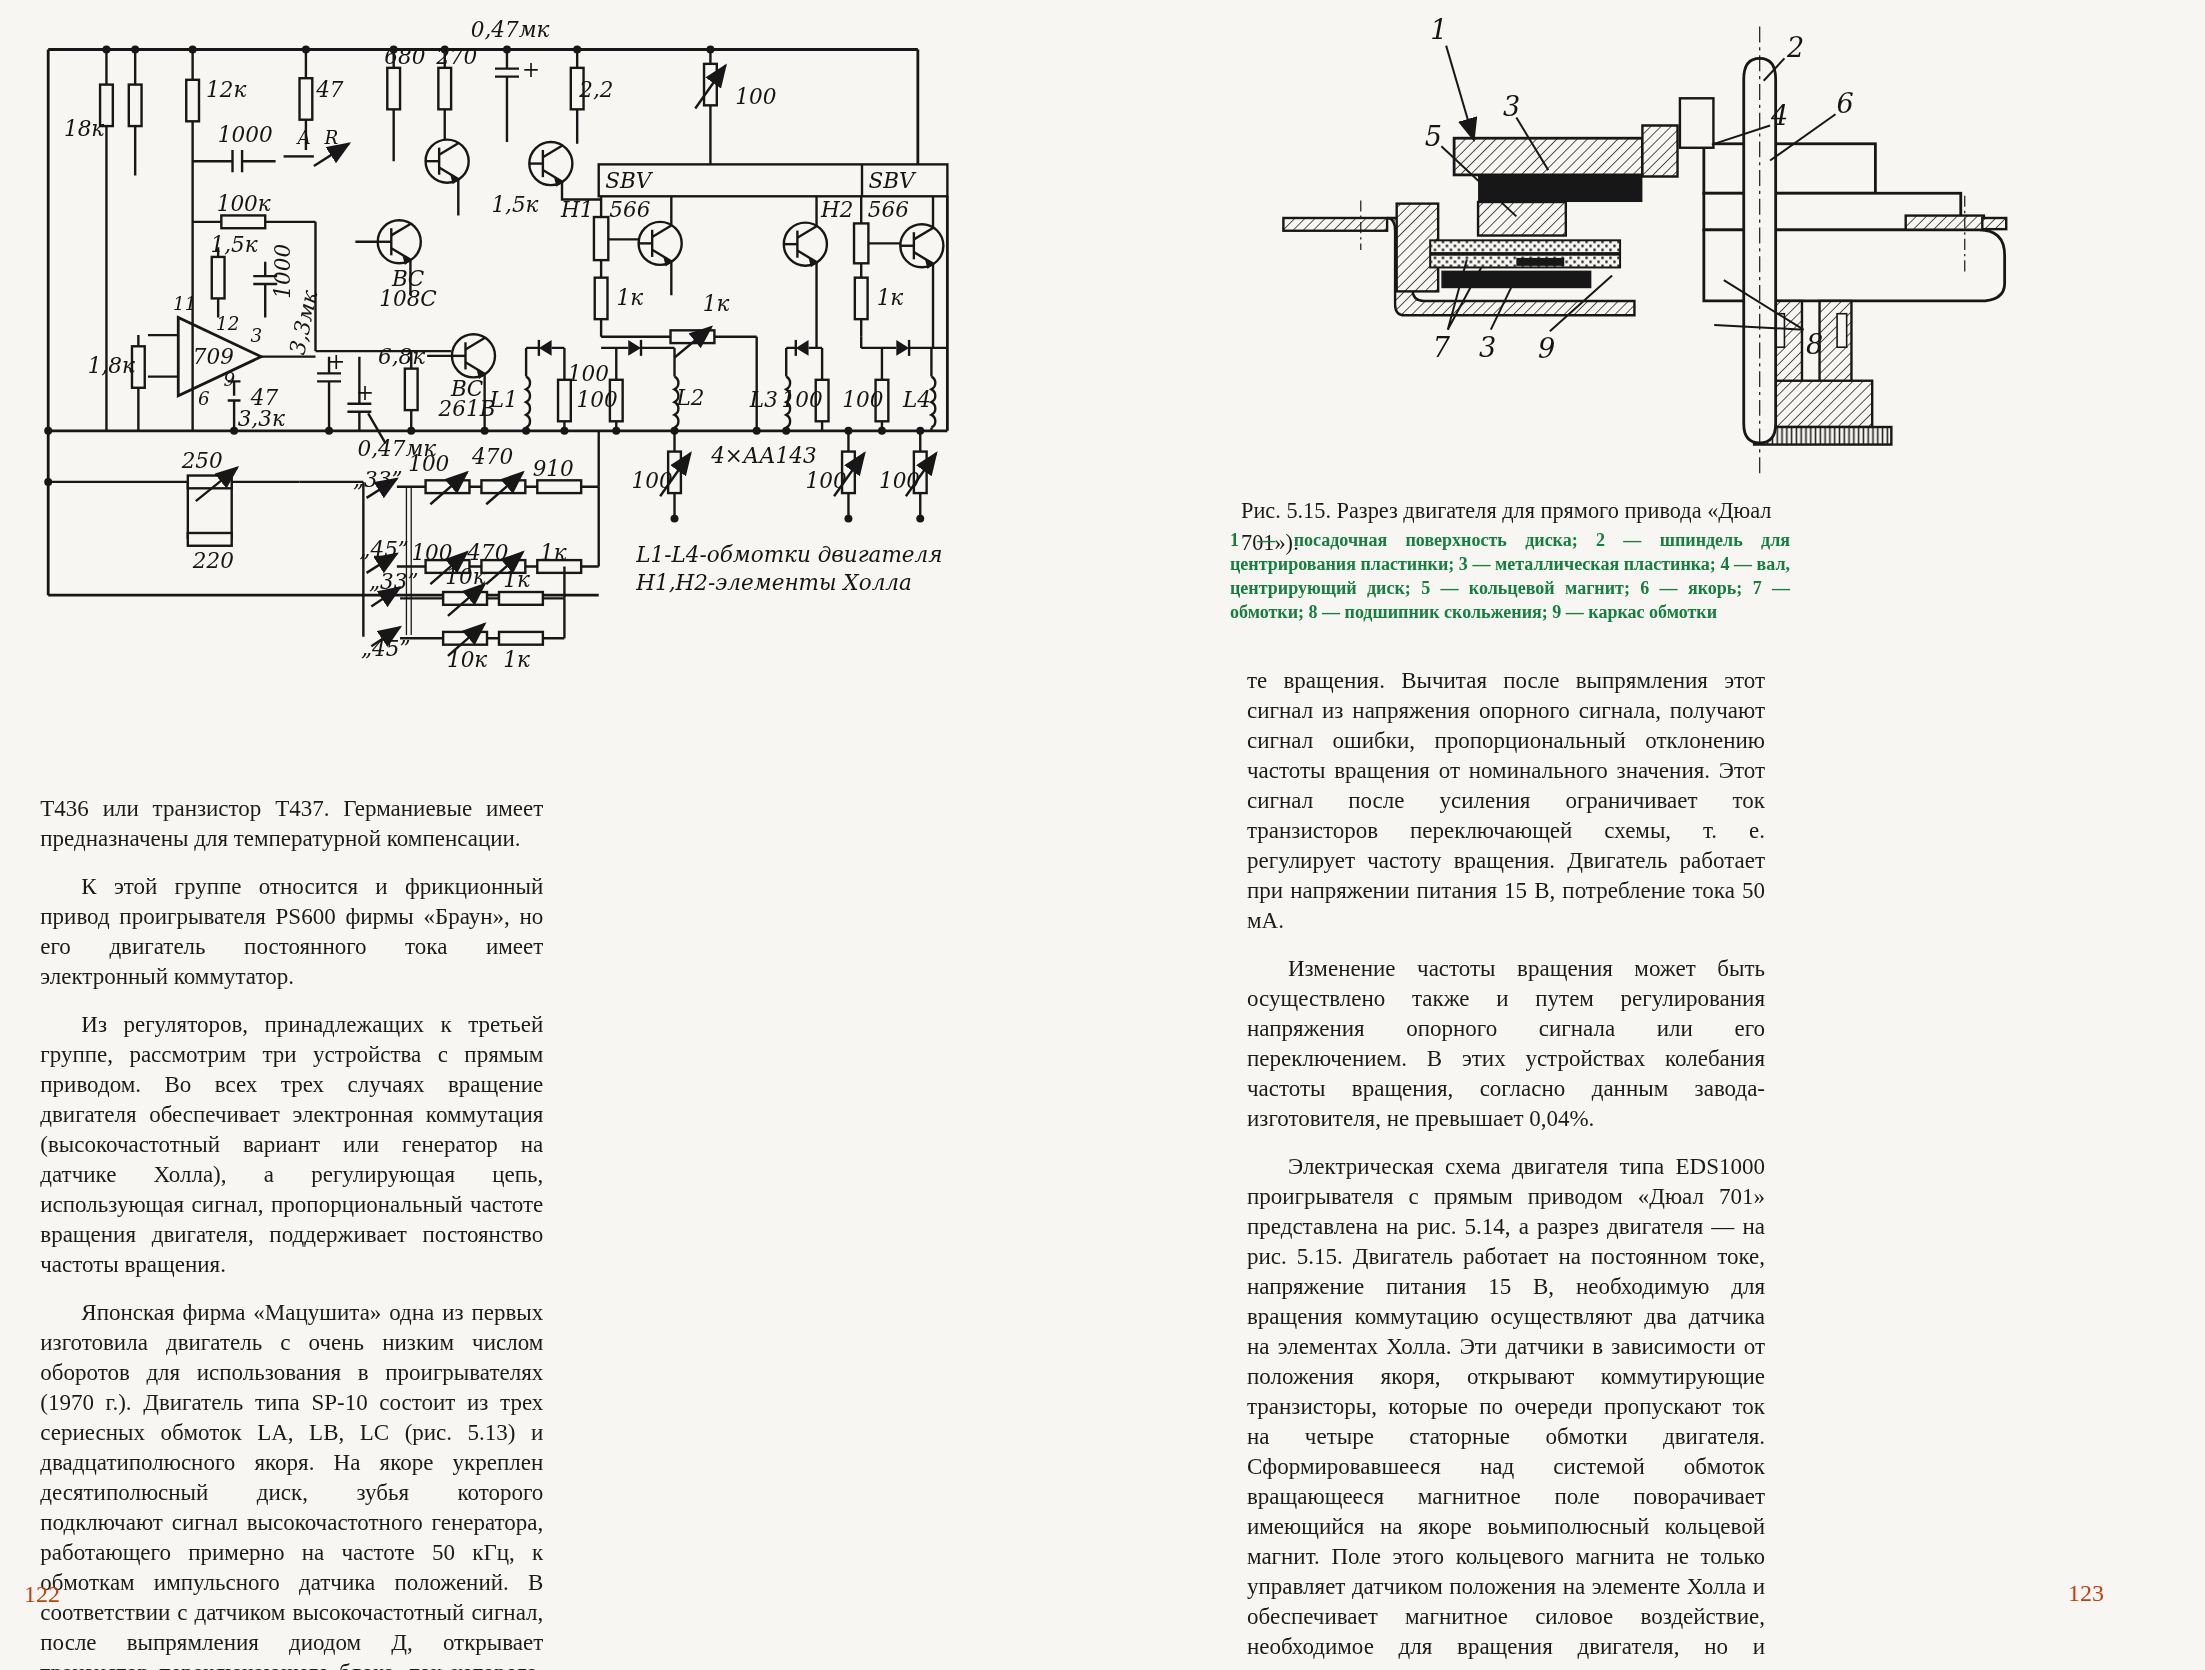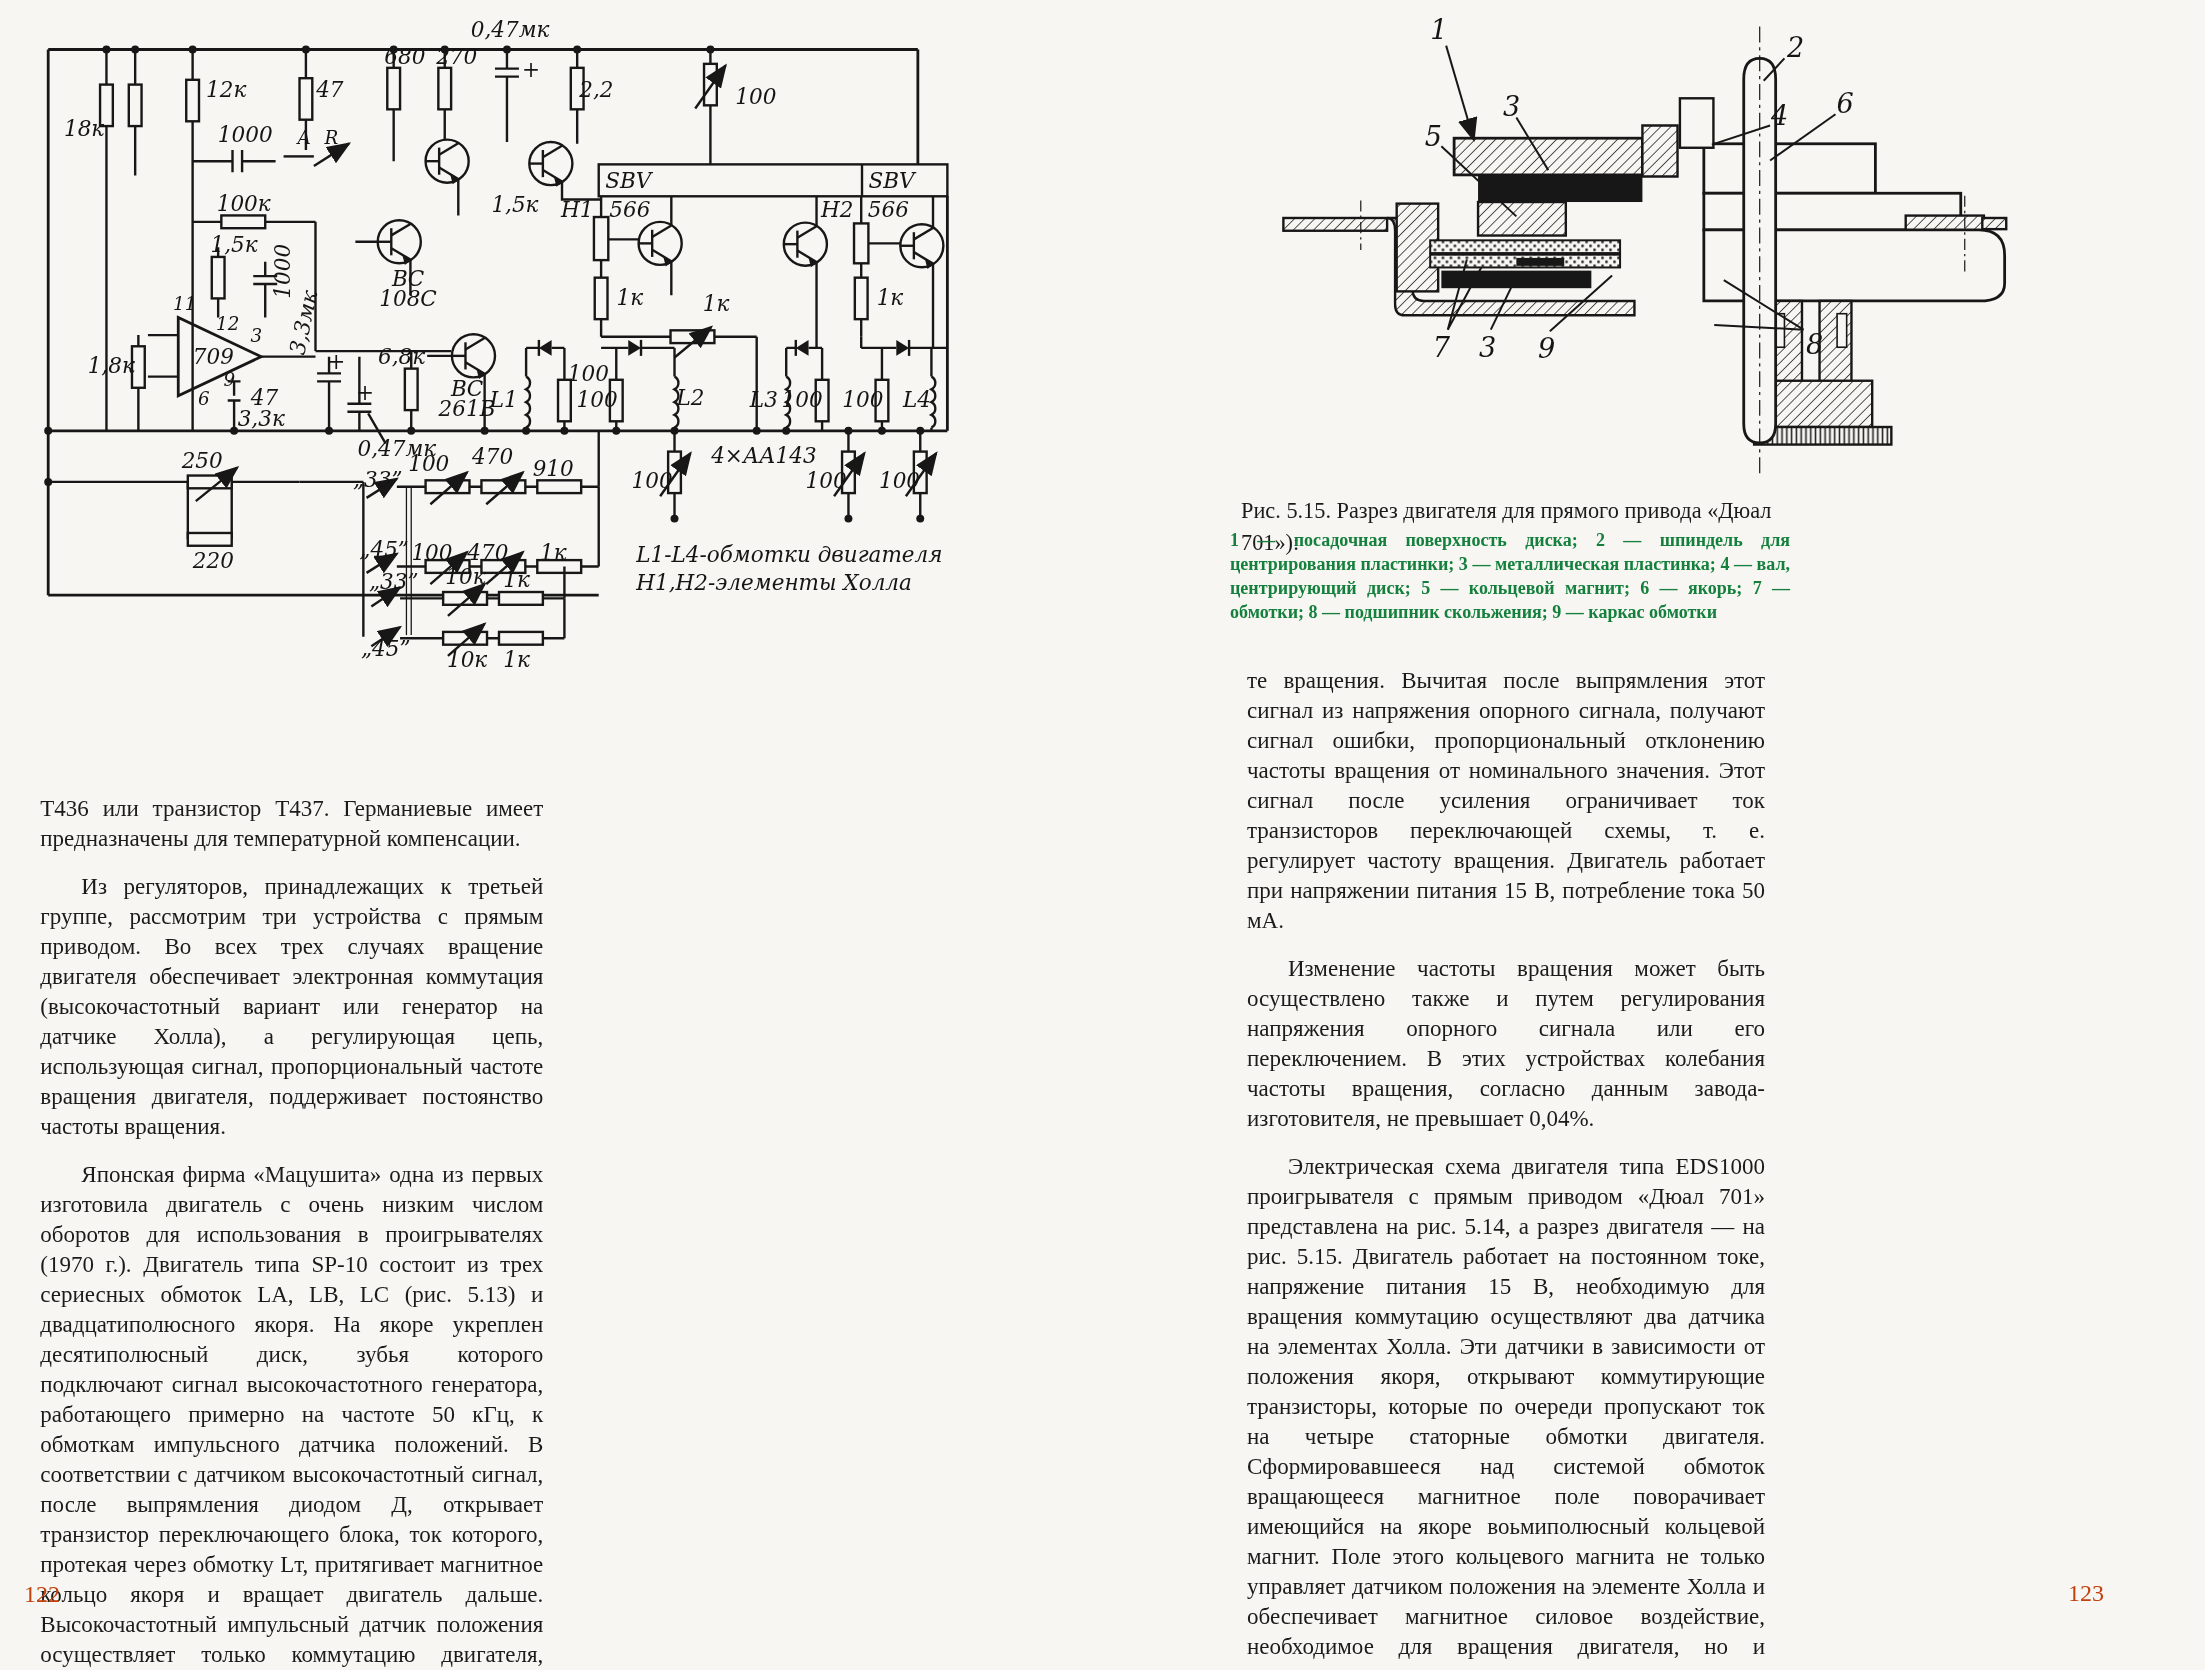--- a/index.html
+++ b/index.html
@@ -298,20 +298,21 @@
         <circle class="dot" cx="1108" cy="640" r="5"></circle>
           <circle class="dot" cx="903" cy="530" r="5"></circle>
       </g>
     </svg>
 
     <div class="caption" style="left:30px;top:675px;width:527px;">
     </div>
 
     <div class="body-text" style="left:22.3px;top:776px;width:539px;">
       <p>Т436 или транзистор Т437. Германиевые имеет предназначены для температурной компенсации.</p>
+      <p class="ind">К этой группе относится и фрикционный привод проигрывателя PS600 фирмы «Браун», но его двигатель постоянного тока имеет электронный коммутатор.</p>
       <p class="ind">Из регуляторов, принадлежащих к третьей группе, рассмотрим три устройства с прямым приводом. Во всех трех случаях вращение двигателя обеспечивает электронная коммутация (высокочастотный вариант или генератор на датчике Холла), а регулирующая цепь, использующая сигнал, пропорциональный частоте вращения двигателя, поддерживает постоянство частоты вращения.</p>
       <p class="ind">Японская фирма «Мацушита» одна из первых изготовила двигатель с очень низким числом оборотов для использования в проигрывателях (1970 г.). Двигатель типа SP-10 состоит из трех сериесных обмоток LA, LB, LC (рис. 5.13) и двадцатиполюсного якоря. На якоре укреплен десятиполюсный диск, зубья которого подключают сигнал высокочастотного генератора, работающего примерно на частоте 50 кГц, к обмоткам импульсного датчика положений. В соответствии с датчиком высокочастотный сигнал, после выпрямления диодом Д, открывает транзистор переключающего блока, ток которого, протекая через обмотку Lт, притягивает магнитное кольцо якоря и вращает двигатель дальше. Высокочастотный импульсный датчик положения осуществляет только коммутацию двигателя, поэтому частота вращения включенного двигателя возрастает быстро. Двигатель и диск набирают частоту вращения 33¹/₃₃ мин⁻¹ примерно за 1 с. В этот момент в катушках датчика частоты вращения статора десятиполюсная магнитная цепь якоря индуцирует сигнал частотой примерно 5 Гц, значение которого пропорционально часто-</p>
     </div>
 
     <div class="pagenum" style="left:24px;top:1581px;">122</div>
   </div>
 
   <div>
 
     <svg style="left:1277px;top:12px;" width="742" height="471" viewBox="0 0 930 590">

